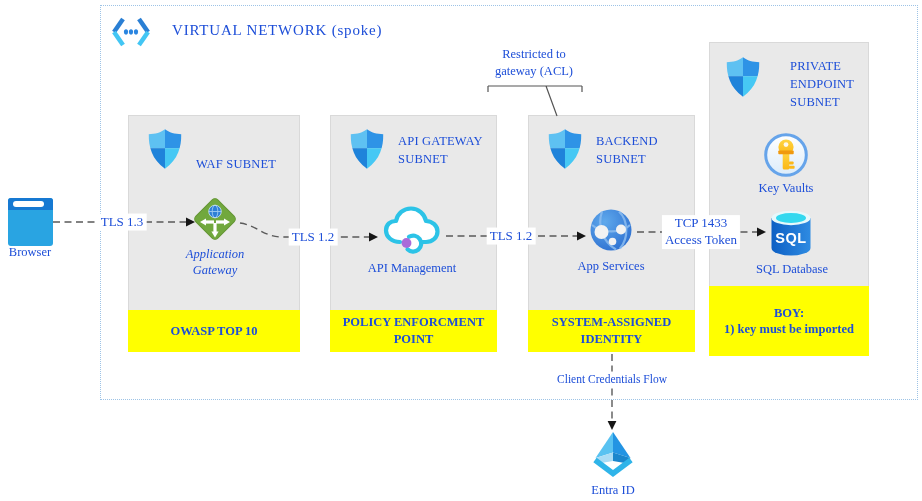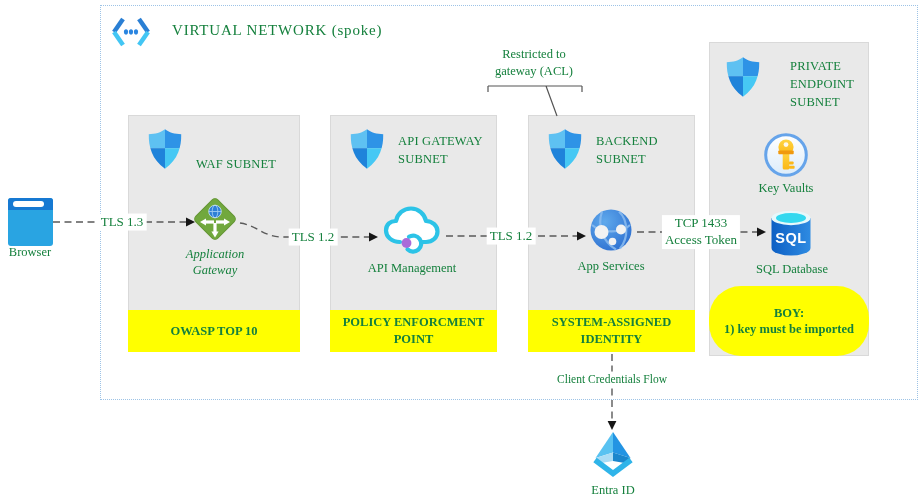--- a/index.html
+++ b/index.html
@@ -1,17 +1,17 @@
 <!DOCTYPE html>
 <html><head>
 <meta charset="utf-8">
 <style>
   html,body{margin:0;padding:0;background:#fff;}
   .canvas{position:relative;width:922px;height:501px;background:#ffffff;overflow:hidden;
-          font-family:"Liberation Serif",serif;color:#15803d;}
+          font-family:"Liberation Serif",serif;color:#1d4ed8;}
 
   
   .vnet{position:absolute;left:100px;top:5px;width:816px;height:393px;
         border:1.5px dotted #9dc3e6;background:#fff;}
   .vnet-icon{position:absolute;left:110px;top:15px;width:42px;height:34px;}
   .vnet-title{position:absolute;left:172px;top:22px;font-size:15px;letter-spacing:.8px;}
 
   
   .subnet{position:absolute;background:#e9e9e9;border:1px solid #d9d9d9;box-sizing:border-box;}
   .subnet-waf{left:128px;top:115px;width:172px;height:237px;}
@@ -20,21 +20,21 @@
   .subnet-pe{left:709px;top:42px;width:160px;height:314px;}
   .subnet-head{display:flex;gap:11px;padding:11px 0 0 16px;}
   .subnet-pe .subnet-head{padding:12px 0 0 13px;gap:27px;}
   .shield{width:40px;height:44px;flex:0 0 auto;}
   .subnet-label{font-size:12.5px;letter-spacing:.2px;line-height:1.45;margin-top:5px;width:96px;}
   .subnet-waf .subnet-label{margin-top:28px;}
   .subnet-pe .subnet-label{width:84px;margin-top:2px;}
   .badge{position:absolute;left:-1px;bottom:-1px;width:calc(100% + 2px);height:42px;background:#ffff00;
          display:flex;align-items:center;justify-content:center;text-align:center;
          font-weight:bold;font-size:12.5px;line-height:1.35;padding:0 6px;box-sizing:border-box;}
-  .badge-pe{height:70px;flex-direction:column;justify-content:center;line-height:16px;padding:2px 4px;border-radius:32px;}
+  .badge-pe{height:70px;flex-direction:column;justify-content:center;line-height:16px;padding:2px 4px;}
 
   
   .node-icon{position:absolute;z-index:6;}
   .node-label{position:absolute;z-index:7;transform:translateX(-50%);text-align:center;
               font-size:12.5px;line-height:1.25;white-space:nowrap;}
   .node-label.wrap{white-space:normal;width:82px;}
 
   
   .browser{position:absolute;left:8px;top:198px;width:45px;height:48px;background:#29a4e2;
            border-radius:3px;z-index:6;}

